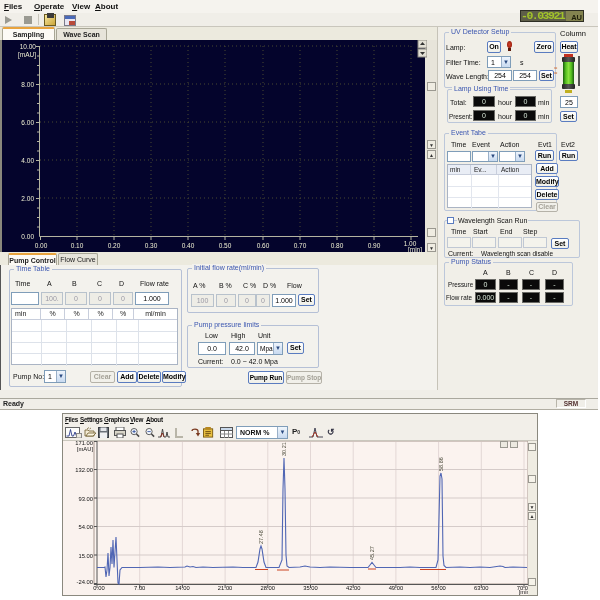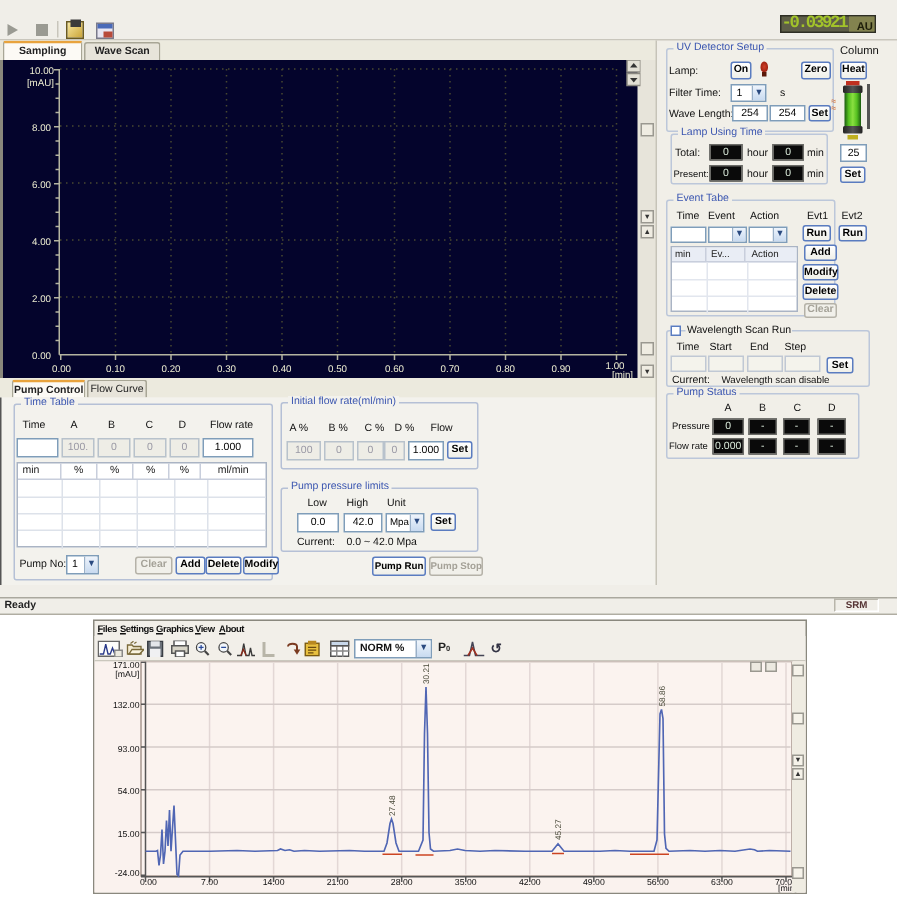--- a/index.html
+++ b/index.html
@@ -28,20 +28,26 @@
 #statusbar1 { position:absolute; left:0; top:398px; width:598px; height:11px; background:#f0eee8; border-top:1px solid #aaa89e; }
 #win2 { position:absolute; left:62px; top:413px; width:476px; height:183px; background:#f2efe9; border:1px solid #8a887e; }
 .mi2 { position:absolute; top:2px; font-size:6.3px; font-weight:bold; color:#111; letter-spacing:-0.3px; }
 #toolbar2 { position:absolute; left:0; top:10px; width:474px; height:17px; border-bottom:1px solid #cac7bd; background:#f2efe9; }
 #plot2 { position:absolute; left:0; top:27px; width:474px; height:154px; background:#faf2ee; }
 .ticon { position:absolute; top:3px; height:11px; }
 </style>
 </head>
 <body>
 <div id="win1">
+  <div id="menubar1">
+    <div class="mi" style="left:4px;"><u>F</u>iles</div>
+    <div class="mi" style="left:34px;"><u>O</u>perate</div>
+    <div class="mi" style="left:72px;"><u>V</u>iew</div>
+    <div class="mi" style="left:95px;"><u>A</u>bout</div>
+  </div>
   <div id="toolbar1">
     <div style="position:absolute;left:5px;top:3px;width:0;height:0;border-left:7px solid #9a9a92;border-top:4px solid transparent;border-bottom:4px solid transparent;"></div>
     <div style="position:absolute;left:24px;top:3px;width:8px;height:8px;background:#9a9a92;"></div>
     <div style="position:absolute;left:38px;top:1px;width:1px;height:11px;background:#c8c5bb;"></div>
     <div style="position:absolute;left:44px;top:1px;width:12px;height:12px;background:linear-gradient(135deg,#f8e8a0,#caa438);border:1px solid #6a5a20;"></div>
     <div style="position:absolute;left:47px;top:0px;width:7px;height:5px;background:#3a3a3a;"></div>
     <div style="position:absolute;left:64px;top:2px;width:12px;height:11px;background:#e8e6f2;border:1px solid #7a7a8a;"></div>
     <div style="position:absolute;left:65px;top:3px;width:10px;height:3px;background:#4a6ab8;"></div>
     <div style="position:absolute;left:69px;top:8px;width:6px;height:4px;background:#b84a3a;"></div>
   </div>

